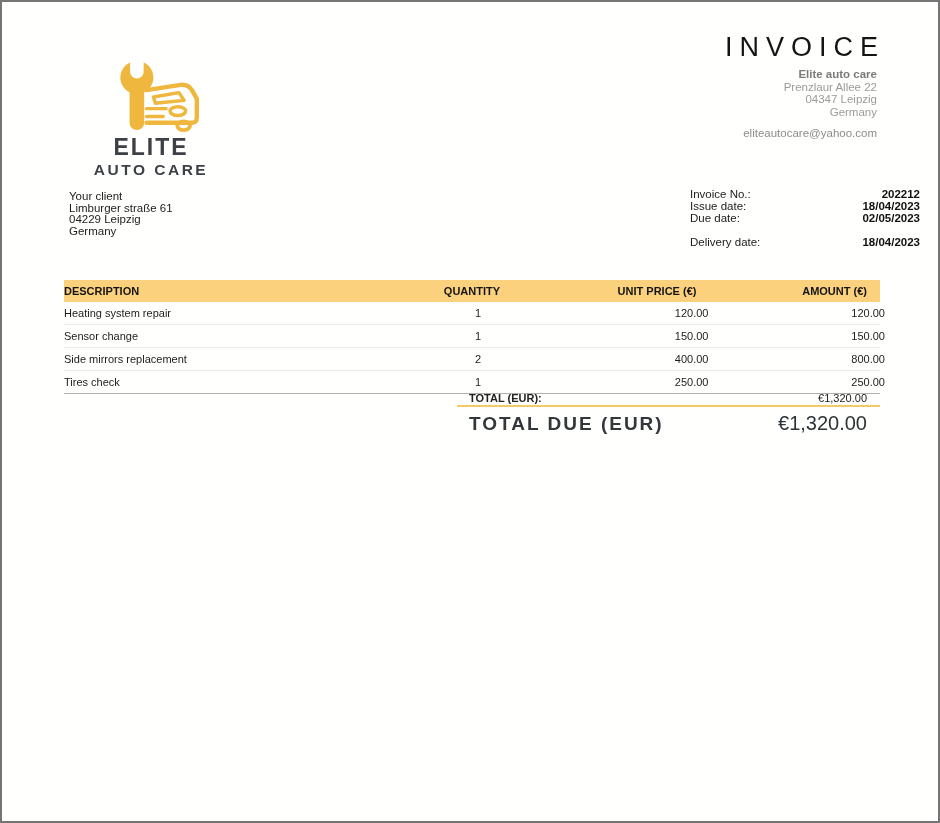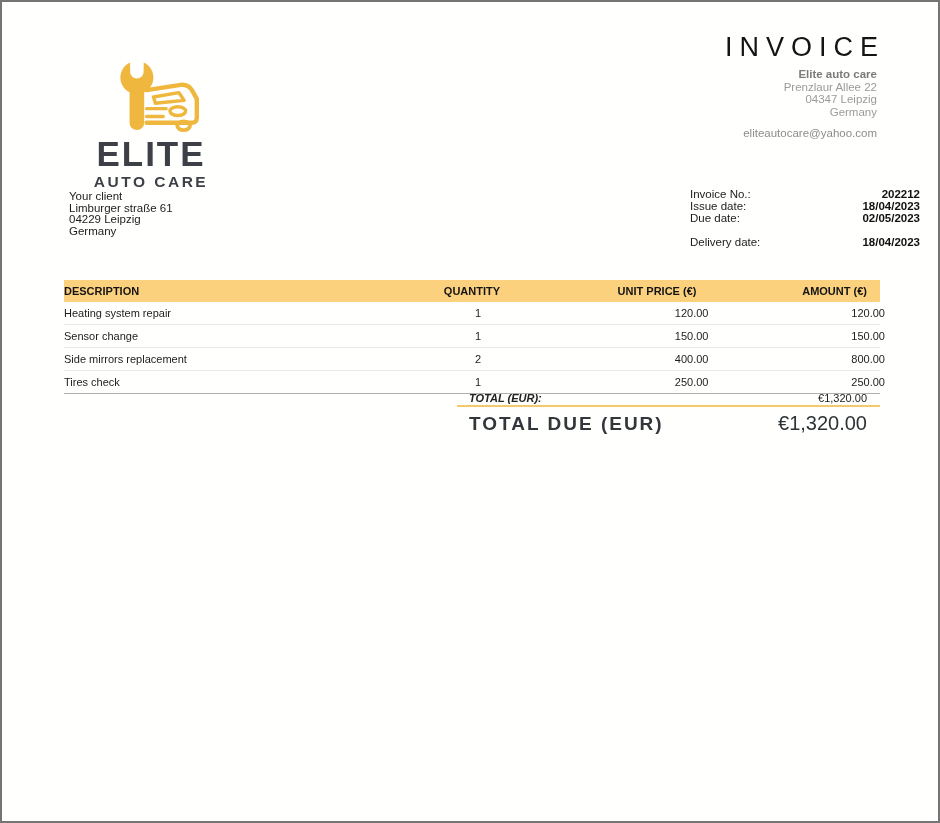--- a/index.html
+++ b/index.html
@@ -17,21 +17,21 @@
     position:absolute; top:66px; right:61px; text-align:right;
     font-size:11.5px; line-height:12.5px;
   }
   .company-name { font-weight:bold; color:#7b7b7b; }
   .company-addr { color:#9b9b9b; }
   .company-email { margin-top:9px; color:#8c8c8c; }
   
   .logo { position:absolute; left:85px; top:56px; width:128px; text-align:center; }
   .logo svg { display:block; margin:0 auto; }
   .logo-name {
-    font-size:35px; font-weight:800; letter-spacing:2px; line-height:1;
+    font-size:23px; font-weight:800; letter-spacing:2px; line-height:1;
     color:#3d4046; margin-top:2px;
   }
   .logo-sub {
     font-size:15.5px; font-weight:800; letter-spacing:2.5px; line-height:1;
     color:#3d4046; margin-top:3px;
   }
   
   .client-block {
     position:absolute; left:67px; top:189px;
     font-size:11.5px; line-height:11.5px; color:#1c1c1c;
@@ -54,21 +54,21 @@
   .c-qty   { text-align:center; }
   .c-price { text-align:right; padding-right:4px; }
   .c-amt   { text-align:right; padding-right:13px; }
   
   .totals { position:absolute; left:455px; top:388px; width:423px; }
   .subtotal-row {
     display:flex; justify-content:space-between; align-items:center;
     height:15px; padding:0 13px 0 12px;
     border-bottom:2px solid #F3CA69;
   }
-  .subtotal-label { font-weight:bold; font-size:11px; color:#222;font-style:italic; }
+  .subtotal-label { font-weight:bold; font-size:11px; color:#222; }
   .subtotal-value { font-size:11px; color:#222; }
   .totaldue-row {
     display:flex; justify-content:space-between; align-items:baseline;
     padding:5px 13px 0 12px;
     gap:15px;
   }
   .totaldue-label { font-weight:800; font-size:19px; letter-spacing:2px; color:#33373c; }
   .totaldue-value { font-size:20px; color:#2e3338; }
 </style>
 </head>

